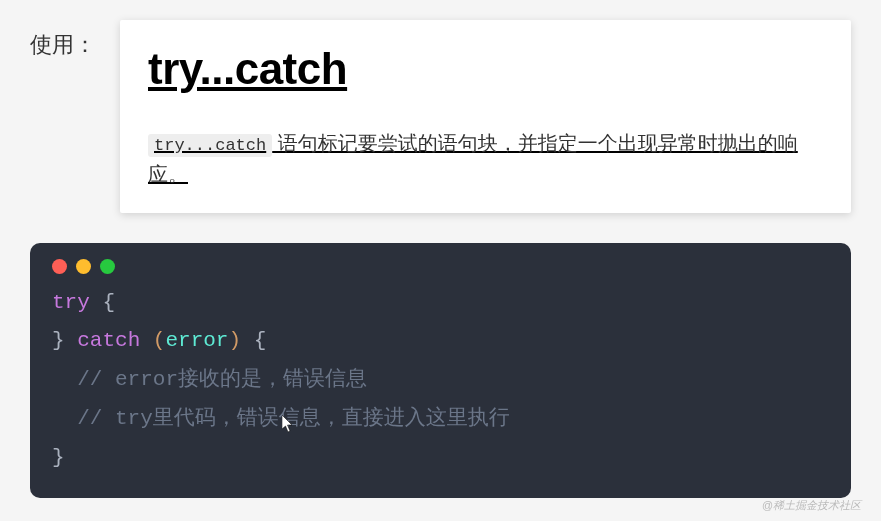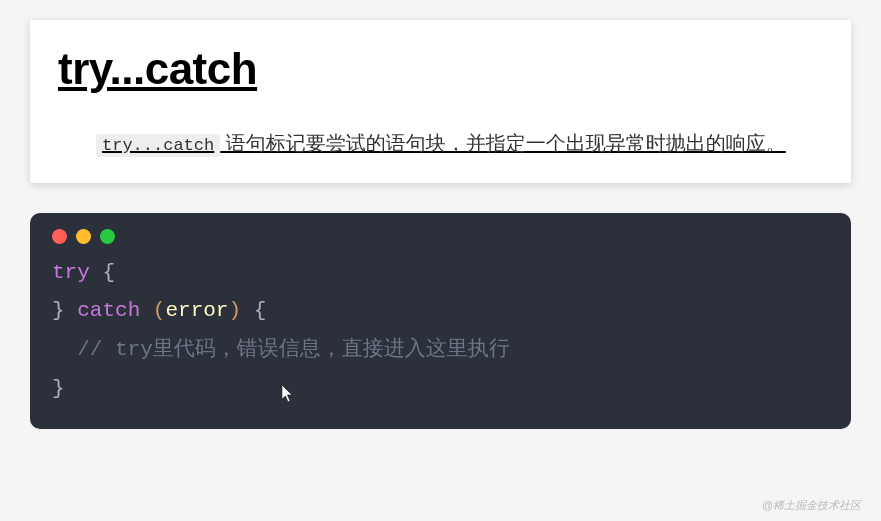--- a/index.html
+++ b/index.html
@@ -39,21 +39,20 @@
       font-size: 44px;
       font-weight: 800;
       color: #000;
       letter-spacing: -0.5px;
       margin-bottom: 34px;
     }
     .doc-desc {
       font-size: 20px;
       color: #333;
       line-height: 1.5;
-      margin-left: 38px;
     }
     .inline-code {
       background: #eeeeee;
       padding: 2px 6px;
       border-radius: 3px;
       font-family: "SFMono-Regular", Consolas, "Liberation Mono", Menlo, monospace;
       font-size: 17px;
       color: #333;
     }
     .code-block {
@@ -78,21 +77,21 @@
     }
     .tl-red { background: #ff5f56; }
     .tl-yellow { background: #ffbd2e; }
     .tl-green { background: #27c93f; }
     .code-line {
       white-space: pre;
     }
     .kw { color: #c678dd; }
     .punct { color: #abb2bf; }
     .comment { color: #6b7689; }
-    .param { color: #fef9c3; }
+    .param { color: #5eead4; }
     .bracket-yellow { color: #d19a66; }
     .cursor-arrow {
       position: absolute;
       left: 252px;
       top: 172px;
       width: 12px;
       height: 18px;
       pointer-events: none;
     }
     .watermark {
@@ -101,37 +100,39 @@
       bottom: 8px;
       color: #bbb;
       font-size: 11px;
       font-style: italic;
     }
   </style>
 </head>
 <body>
 
 <div class="section">
+  <div class="section-label">使用：</div>
   <div class="doc-card">
     <h1 class="doc-title">try...catch</h1>
     <p class="doc-desc">
       <code class="inline-code">try...catch</code><span> 语句标记要尝试的语句块，并指定一个出现异常时抛出的响应。</span>
     </p>
   </div>
 </div>
 
 <div class="section">
   <div class="code-block">
     <div class="traffic-lights">
       <div class="tl tl-red"></div>
       <div class="tl tl-yellow"></div>
       <div class="tl tl-green"></div>
     </div>
     <div class="code-line"><span class="kw">try</span><span class="punct"> {</span></div>
     <div class="code-line"><span class="punct">} </span><span class="kw">catch</span><span class="bracket-yellow"> (</span><span class="param">error</span><span class="bracket-yellow">)</span><span class="punct"> {</span></div>
+    <div class="code-line"><span class="comment">  // error接收的是，错误信息</span></div>
     <div class="code-line"><span class="comment">  // try里代码，错误信息，直接进入这里执行</span></div>
     <div class="code-line"><span class="punct">}</span></div>
     <svg class="cursor-arrow" viewBox="0 0 12 18">
       <path d="M0 0 L0 14 L3.5 11 L6 17 L8 16 L5.5 10 L10 10 Z" fill="#fff" stroke="#000" stroke-width="0.5"></path>
     </svg>
   </div>
 </div>
 
 <div class="watermark">@稀土掘金技术社区</div>
 

